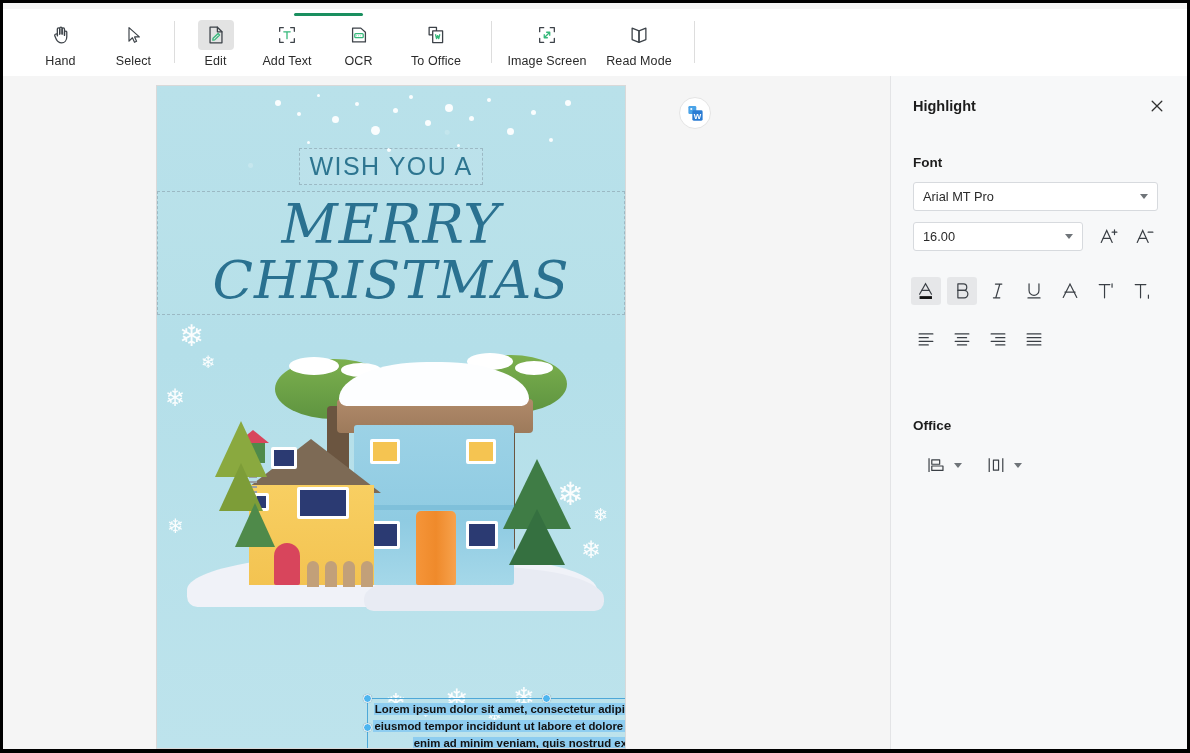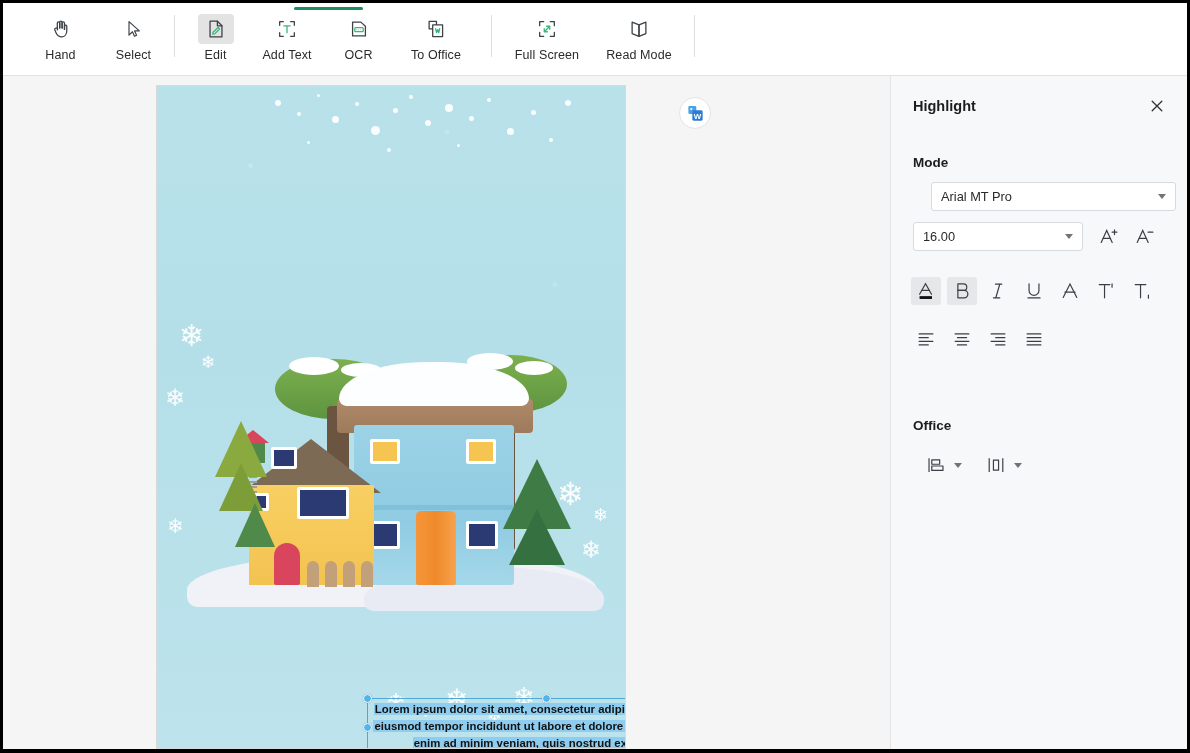--- a/index.html
+++ b/index.html
@@ -12,21 +12,21 @@
   #app {
     position: absolute;
     left: 3px; top: 3px;
     width: 1184px; height: 746px;
     background: #f5f5f5;
     overflow: hidden;
   }
 
   
   .toolbar {
-    position: absolute; left: 0; top: 0;
+    position: absolute; left: 0; top: 6px;
     width: 1184px; height: 73px;
     background: #ffffff;
     border-bottom: 1px solid #e2e2e2;
   }
   .tb-accent {
     position: absolute;
     left: 291px; top: 4px;
     width: 69px; height: 3px;
     background: #1a8f5f;
     border-radius: 2px;
@@ -394,21 +394,21 @@
 
       <div class="tb-sep"></div>
 
       <div class="tb-btn wider">
         <span class="ico">
           <svg width="22" height="22" viewBox="0 0 24 24" fill="none" stroke-width="1.4" stroke-linecap="round" stroke-linejoin="round">
             <path d="M4 8.4V4h4.4M20 8.4V4h-4.4M4 15.6V20h4.4M20 15.6V20h-4.4" stroke="#3c4248"></path>
             <path d="M15 9 9 15M15 9h-3.4M15 9v3.4M9 15h3.4M9 15v-3.4" stroke="#35b87a"></path>
           </svg>
         </span>
-        <span class="lbl">Full Screen</span>
+        <span class="lbl">Image Screen</span>
       </div>
 
       <div class="tb-btn wider">
         <span class="ico">
           <svg width="22" height="22" viewBox="0 0 24 24" fill="none" stroke="#3c4248" stroke-width="1.4" stroke-linejoin="round">
             <path d="M4.5 4.6 12 7.6v12.4L4.5 17z"></path>
             <path d="M19.5 4.6 12 7.6v12.4L19.5 17z"></path>
           </svg>
         </span>
         <span class="lbl">Read Mode</span>
@@ -452,20 +452,27 @@
       <span class="snowflake" style="left:400px;top:392px;font-size:32px;">❄</span>
       <span class="snowflake" style="left:436px;top:420px;font-size:18px;">❄</span>
       <span class="snowflake" style="left:424px;top:452px;font-size:24px;">❄</span>
       <span class="snowflake" style="left:228px;top:604px;font-size:26px;">❄</span>
       <span class="snowflake" style="left:262px;top:618px;font-size:16px;">❄</span>
       <span class="snowflake" style="left:288px;top:600px;font-size:28px;">❄</span>
       <span class="snowflake" style="left:330px;top:620px;font-size:18px;">❄</span>
       <span class="snowflake" style="left:356px;top:598px;font-size:26px;">❄</span>
       <span class="snowflake" style="left:398px;top:616px;font-size:16px;">❄</span>
 
+      <div class="card-title-wrap">
+        <div class="t-small">WISH YOU A</div>
+        <div class="t-big-box">
+          <div class="t-big">MERRY</div>
+          <div class="t-big l2">CHRISTMAS</div>
+        </div>
+      </div>
 
       <div class="illus">
         <div class="ground"></div>
         <div class="ground2"></div>
 
         <div class="bigtree-canopy" style="left:96px;top:8px;width:118px;height:60px;"></div>
         <div class="canopy-snow" style="left:110px;top:6px;width:50px;height:18px;"></div>
         <div class="canopy-snow" style="left:162px;top:12px;width:40px;height:14px;"></div>
         <div class="trunk" style="left:148px;top:55px;width:22px;height:140px;background:#6b5540;border-radius:4px;"></div>
 
@@ -542,23 +549,23 @@
 
     <div class="panel-head">
       <span class="panel-title">Highlight</span>
       <span class="panel-close">
         <svg width="14" height="14" viewBox="0 0 14 14" stroke="#303030" stroke-width="1.3" stroke-linecap="round">
           <path d="M2.2 2.2 L11.8 11.8 M11.8 2.2 L2.2 11.8"></path>
         </svg>
       </span>
     </div>
 
-    <div class="sec-label" style="top:79px;">Mode</div>
-
-    <div class="sel" style="left:40px;top:106px;width:245px;height:29px;">
+    <div class="sec-label" style="top:79px;">Font</div>
+
+    <div class="sel" style="left:22px;top:106px;width:245px;height:29px;">
       <span>Arial MT Pro</span>
       <span class="caret"></span>
     </div>
 
     <div class="sel" style="left:22px;top:146px;width:170px;height:29px;">
       <span>16.00</span>
       <span class="caret"></span>
     </div>
 
     <div class="iconbtn" style="left:203px;top:146px;">

